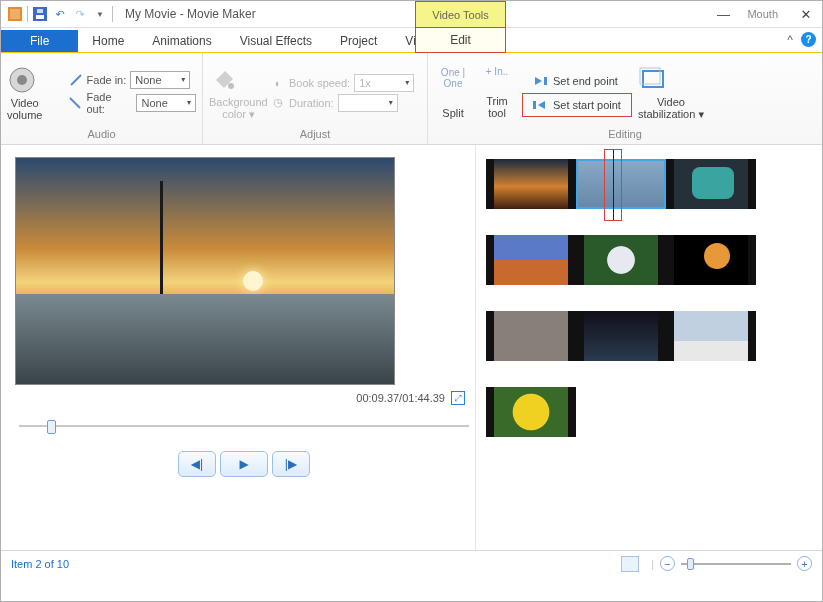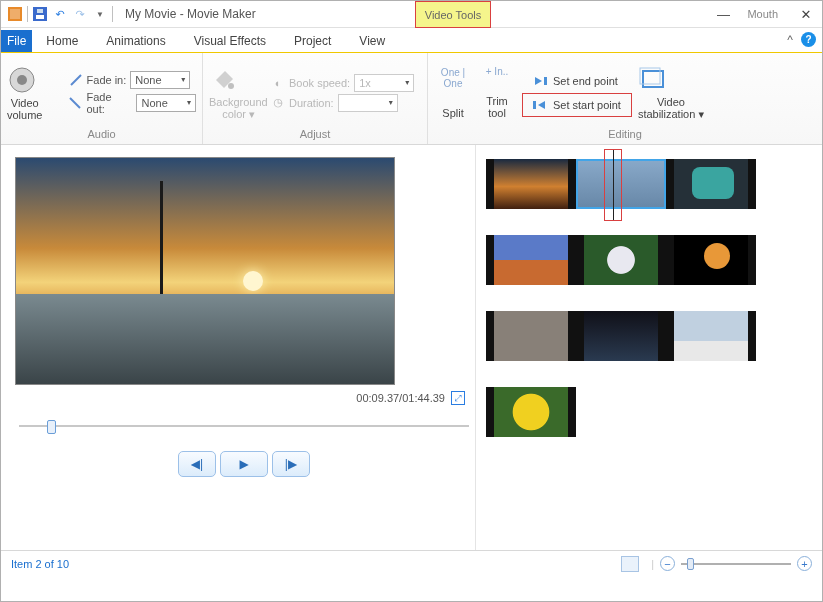--- a/index.html
+++ b/index.html
@@ -4,29 +4,29 @@
 <style>
 * { margin:0; padding:0; box-sizing:border-box; font-family:"Segoe UI",Tahoma,sans-serif; }
 body { background:#fff; width:823px; height:602px; overflow:hidden; border:1px solid #b0b0b0; }
 
 
 .titlebar { height:27px; display:flex; align-items:center; background:#fff; border-bottom:1px solid #e0e0e0; position:relative; }
 .titlebar .qat { display:flex; align-items:center; gap:4px; padding:0 6px; }
 .titlebar .qat-icon { width:16px; height:16px; display:flex; align-items:center; justify-content:center; font-size:11px; }
 .titlebar .sep { width:1px; height:16px; background:#c0c0c0; }
 .titlebar .title { font-size:12px; color:#555; margin-left:6px; }
-.titlebar .context-tab-group { position:absolute; left:414px; top:0; width:76px; height:27px; border:1px solid #d94040; background:#f5f58c; display:flex; align-items:center; justify-content:center; font-size:11px; color:#666; }
+.titlebar .context-tab-group { position:absolute; left:414px; top:0; width:91px; height:27px; border:1px solid #d94040; background:#f5f58c; display:flex; align-items:center; justify-content:center; font-size:11px; color:#666; }
 .titlebar .wincontrols { position:absolute; right:6px; top:4px; display:flex; align-items:center; gap:14px; }
 .titlebar .wincontrols .btn { width:20px; height:18px; display:flex; align-items:center; justify-content:center; font-size:13px; color:#444; cursor:pointer; }
 .titlebar .mouth { font-size:11px; color:#888; margin-right:4px; }
 
 
 .tabrow { height:25px; background:#fff; display:flex; align-items:flex-end; border-bottom:1px solid #f0c800; position:relative; }
 .tabrow .tab { padding:4px 14px; font-size:12px; color:#444; cursor:pointer; }
-.tabrow .tab.file { background:#1a6fcf; color:#fff; padding:4px 6px;margin-top:41px; }
+.tabrow .tab.file { background:#1a6fcf; color:#fff; padding:4px 29px;margin-top:41px; }
 .tabrow .edit-tab { position:absolute; left:414px; top:0; width:91px; height:25px; border:1px solid #d94040; border-top:none; background:#fffef0; display:flex; align-items:center; justify-content:center; font-size:12px; color:#444; }
 .tabrow .right { position:absolute; right:6px; top:4px; display:flex; align-items:center; gap:8px; font-size:12px; color:#666; }
 .help-icon { width:15px;height:15px;border-radius:50%;background:#1a8fe8;color:#fff;display:flex;align-items:center;justify-content:center;font-size:10px;font-weight:bold;}
 
 
 .ribbon { height:92px; background:linear-gradient(#fdfdfd,#f7f7f7); border-bottom:1px solid #d8d8d8; display:flex; }
 .group { border-right:1px solid #e0e0e0; display:flex; flex-direction:column; justify-content:space-between; padding:4px 6px 2px 6px; }
 .group-label { text-align:center; font-size:11px; color:#888; padding-bottom:2px; }
 .group-body { flex:1; display:flex; align-items:center; gap:6px; }
 
@@ -130,20 +130,21 @@
   </div>
 </div>
 
 <div class="tabrow">
   <div class="tab file">File</div>
   <div class="tab">Home</div>
   <div class="tab">Animations</div>
   <div class="tab">Visual Effects</div>
   <div class="tab">Project</div>
   <div class="tab">View</div>
+  <div class="edit-tab">Edit</div>
   <div class="right">
     <span>^</span>
     <span class="help-icon">?</span>
   </div>
 </div>
 
 <div class="ribbon">
 
   <div class="group" style="width:202px;">
     <div class="group-body">

